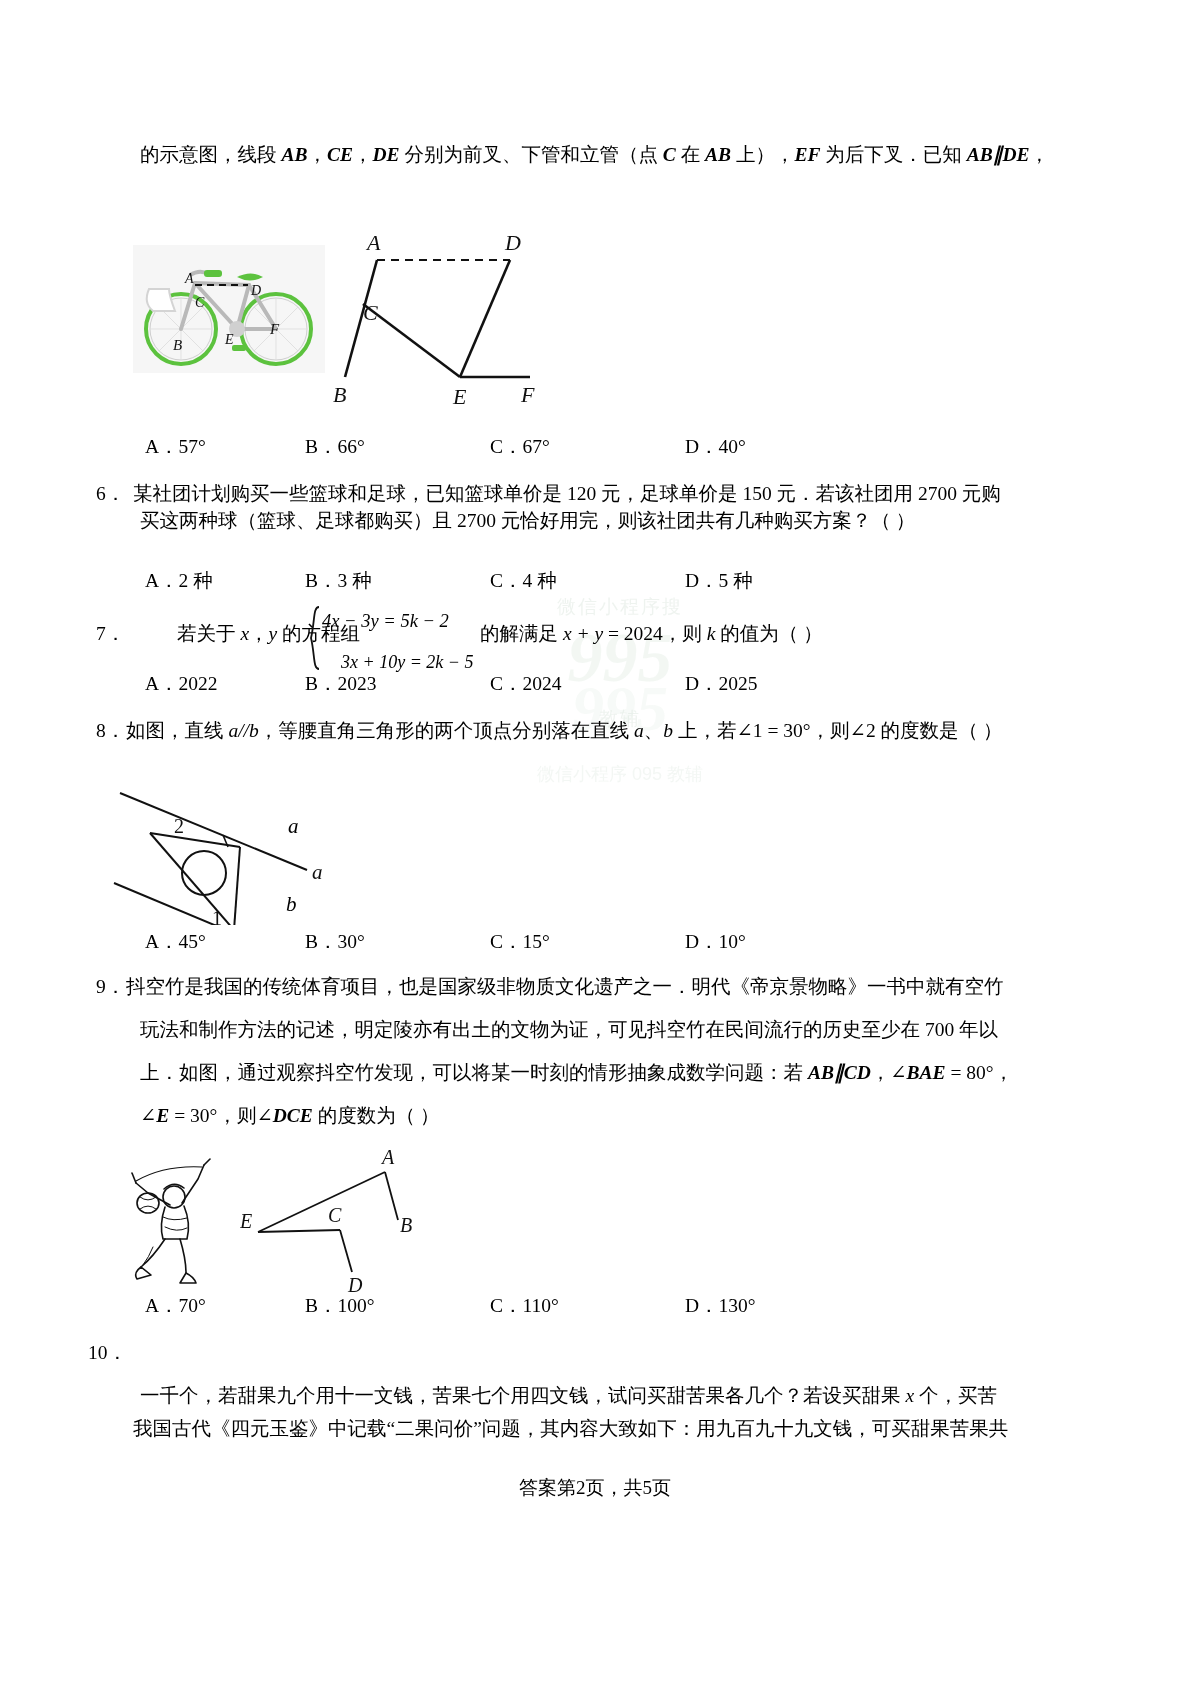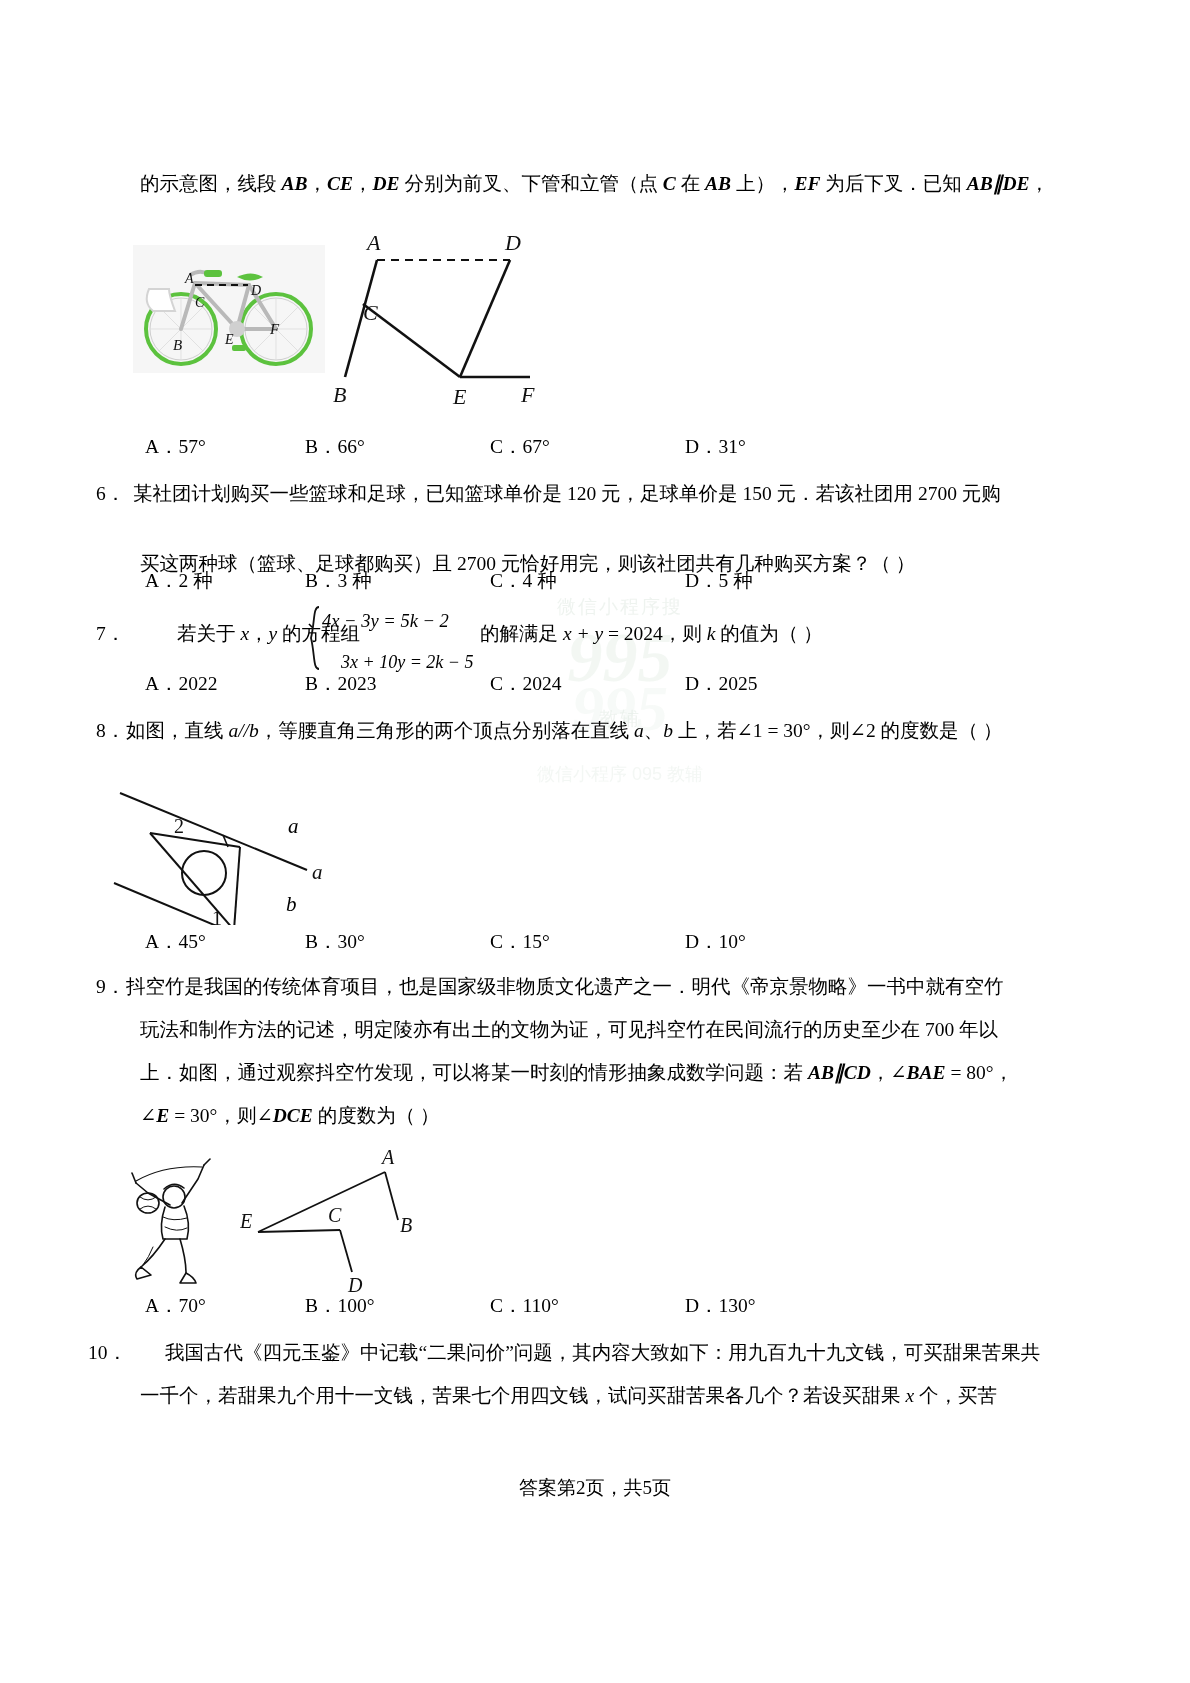--- a/index.html
+++ b/index.html
@@ -136,21 +136,21 @@
   <div class="watermark">
     <div class="wm-top">微信小程序搜</div>
     <div class="wm-logo">995</div>
     <div class="wm-bot">教辅</div>
   </div>
   <div class="watermark2">
     <div class="wm2-logo">995</div>
     <div class="wm2-text">微信小程序 095 教辅</div>
   </div>
 
-  <div class="qline cn" style="left:140px; top:142px;margin-top:29px;">
+  <div class="qline cn" style="left:140px; top:142px;">
     <span>的示意图，线段 </span><span class="mb">AB</span><span>，</span><span class="mb">CE</span><span>，</span><span class="mb">DE</span><span> 分别为前叉、下管和立管（点 </span><span class="mb">C</span><span> 在 </span><span class="mb">AB</span><span> 上），</span><span class="mb">EF</span><span> 为后下叉．已知 </span><span class="mb">AB∥DE</span><span>，</span>
   </div>
 
 
   <div id="bike-photo">
     <svg width="192" height="128" viewBox="0 0 192 128">
       <rect x="0" y="0" width="192" height="128" fill="#f6f6f6"></rect>
 
       <circle cx="48" cy="84" r="35" fill="none" stroke="#5cc23e" stroke-width="4"></circle>
       <circle cx="48" cy="84" r="31" fill="none" stroke="#cfcfcf" stroke-width="1"></circle>
@@ -214,26 +214,26 @@
       <text x="8" y="170" font-family="Liberation Serif, serif" font-style="italic" font-size="22" fill="#111">B</text>
       <text x="128" y="172" font-family="Liberation Serif, serif" font-style="italic" font-size="22" fill="#111">E</text>
       <text x="196" y="170" font-family="Liberation Serif, serif" font-style="italic" font-size="22" fill="#111">F</text>
     </svg>
   </div>
 
   <div class="opts" style="left:145px; top:433px; width:720px;">
     <span class="o o-a">A．57°</span>
     <span class="o o-b">B．66°</span>
     <span class="o o-c">C．67°</span>
-    <span class="o o-d">D．31°</span>
+    <span class="o o-d">D．40°</span>
   </div>
 
   <div class="qline cn" style="left:96px; top:481px;">6．</div>
   <div class="qline cn" style="left:133px; top:481px;">某社团计划购买一些篮球和足球，已知篮球单价是 120 元，足球单价是 150 元．若该社团用 2700 元购</div>
-  <div class="qline cn" style="left:140px; top:551px;">买这两种球（篮球、足球都购买）且 2700 元恰好用完，则该社团共有几种购买方案？（    ）</div>
+  <div class="qline cn" style="left:140px; top:508px;">买这两种球（篮球、足球都购买）且 2700 元恰好用完，则该社团共有几种购买方案？（    ）</div>
   <div class="opts" style="left:145px; top:567px; width:720px;">
     <span class="o o-a">A．2 种</span>
     <span class="o o-b">B．3 种</span>
     <span class="o o-c">C．4 种</span>
     <span class="o o-d">D．5 种</span>
   </div>
 
   <div class="qline cn" style="left:96px; top:621px;">7．</div>
   <div class="qline cn" style="left:133px; top:621px;margin-left:44px;">
     <span>若关于 </span><span class="mi">x</span><span>，</span><span class="mi">y</span><span> 的方程组</span>
@@ -355,20 +355,20 @@
   </div>
 
   <div class="opts" style="left:145px; top:1292px; width:720px;">
     <span class="o o-a">A．70°</span>
     <span class="o o-b">B．100°</span>
     <span class="o o-c">C．110°</span>
     <span class="o o-d">D．130°</span>
   </div>
 
   <div class="qline cn" style="left:88px; top:1340px;">10．</div>
-  <div class="qline cn" style="left:133px; top:1340px;margin-left:32px;">我国古代《四元玉鉴》中记载“二果问价”问题，其内容大致如下：用九百九十九文钱，可买甜果苦果共</div>
+  <div class="qline cn" style="left:133px; top:1416px;">我国古代《四元玉鉴》中记载“二果问价”问题，其内容大致如下：用九百九十九文钱，可买甜果苦果共</div>
   <div class="qline cn" style="left:140px; top:1383px;">
     <span>一千个，若甜果九个用十一文钱，苦果七个用四文钱，试问买甜苦果各几个？若设买甜果 </span><span class="mi">x</span><span> 个，买苦</span>
   </div>
 
   <div class="footer">答案第2页，共5页</div>
 
 </div>
 
 </body></html>

